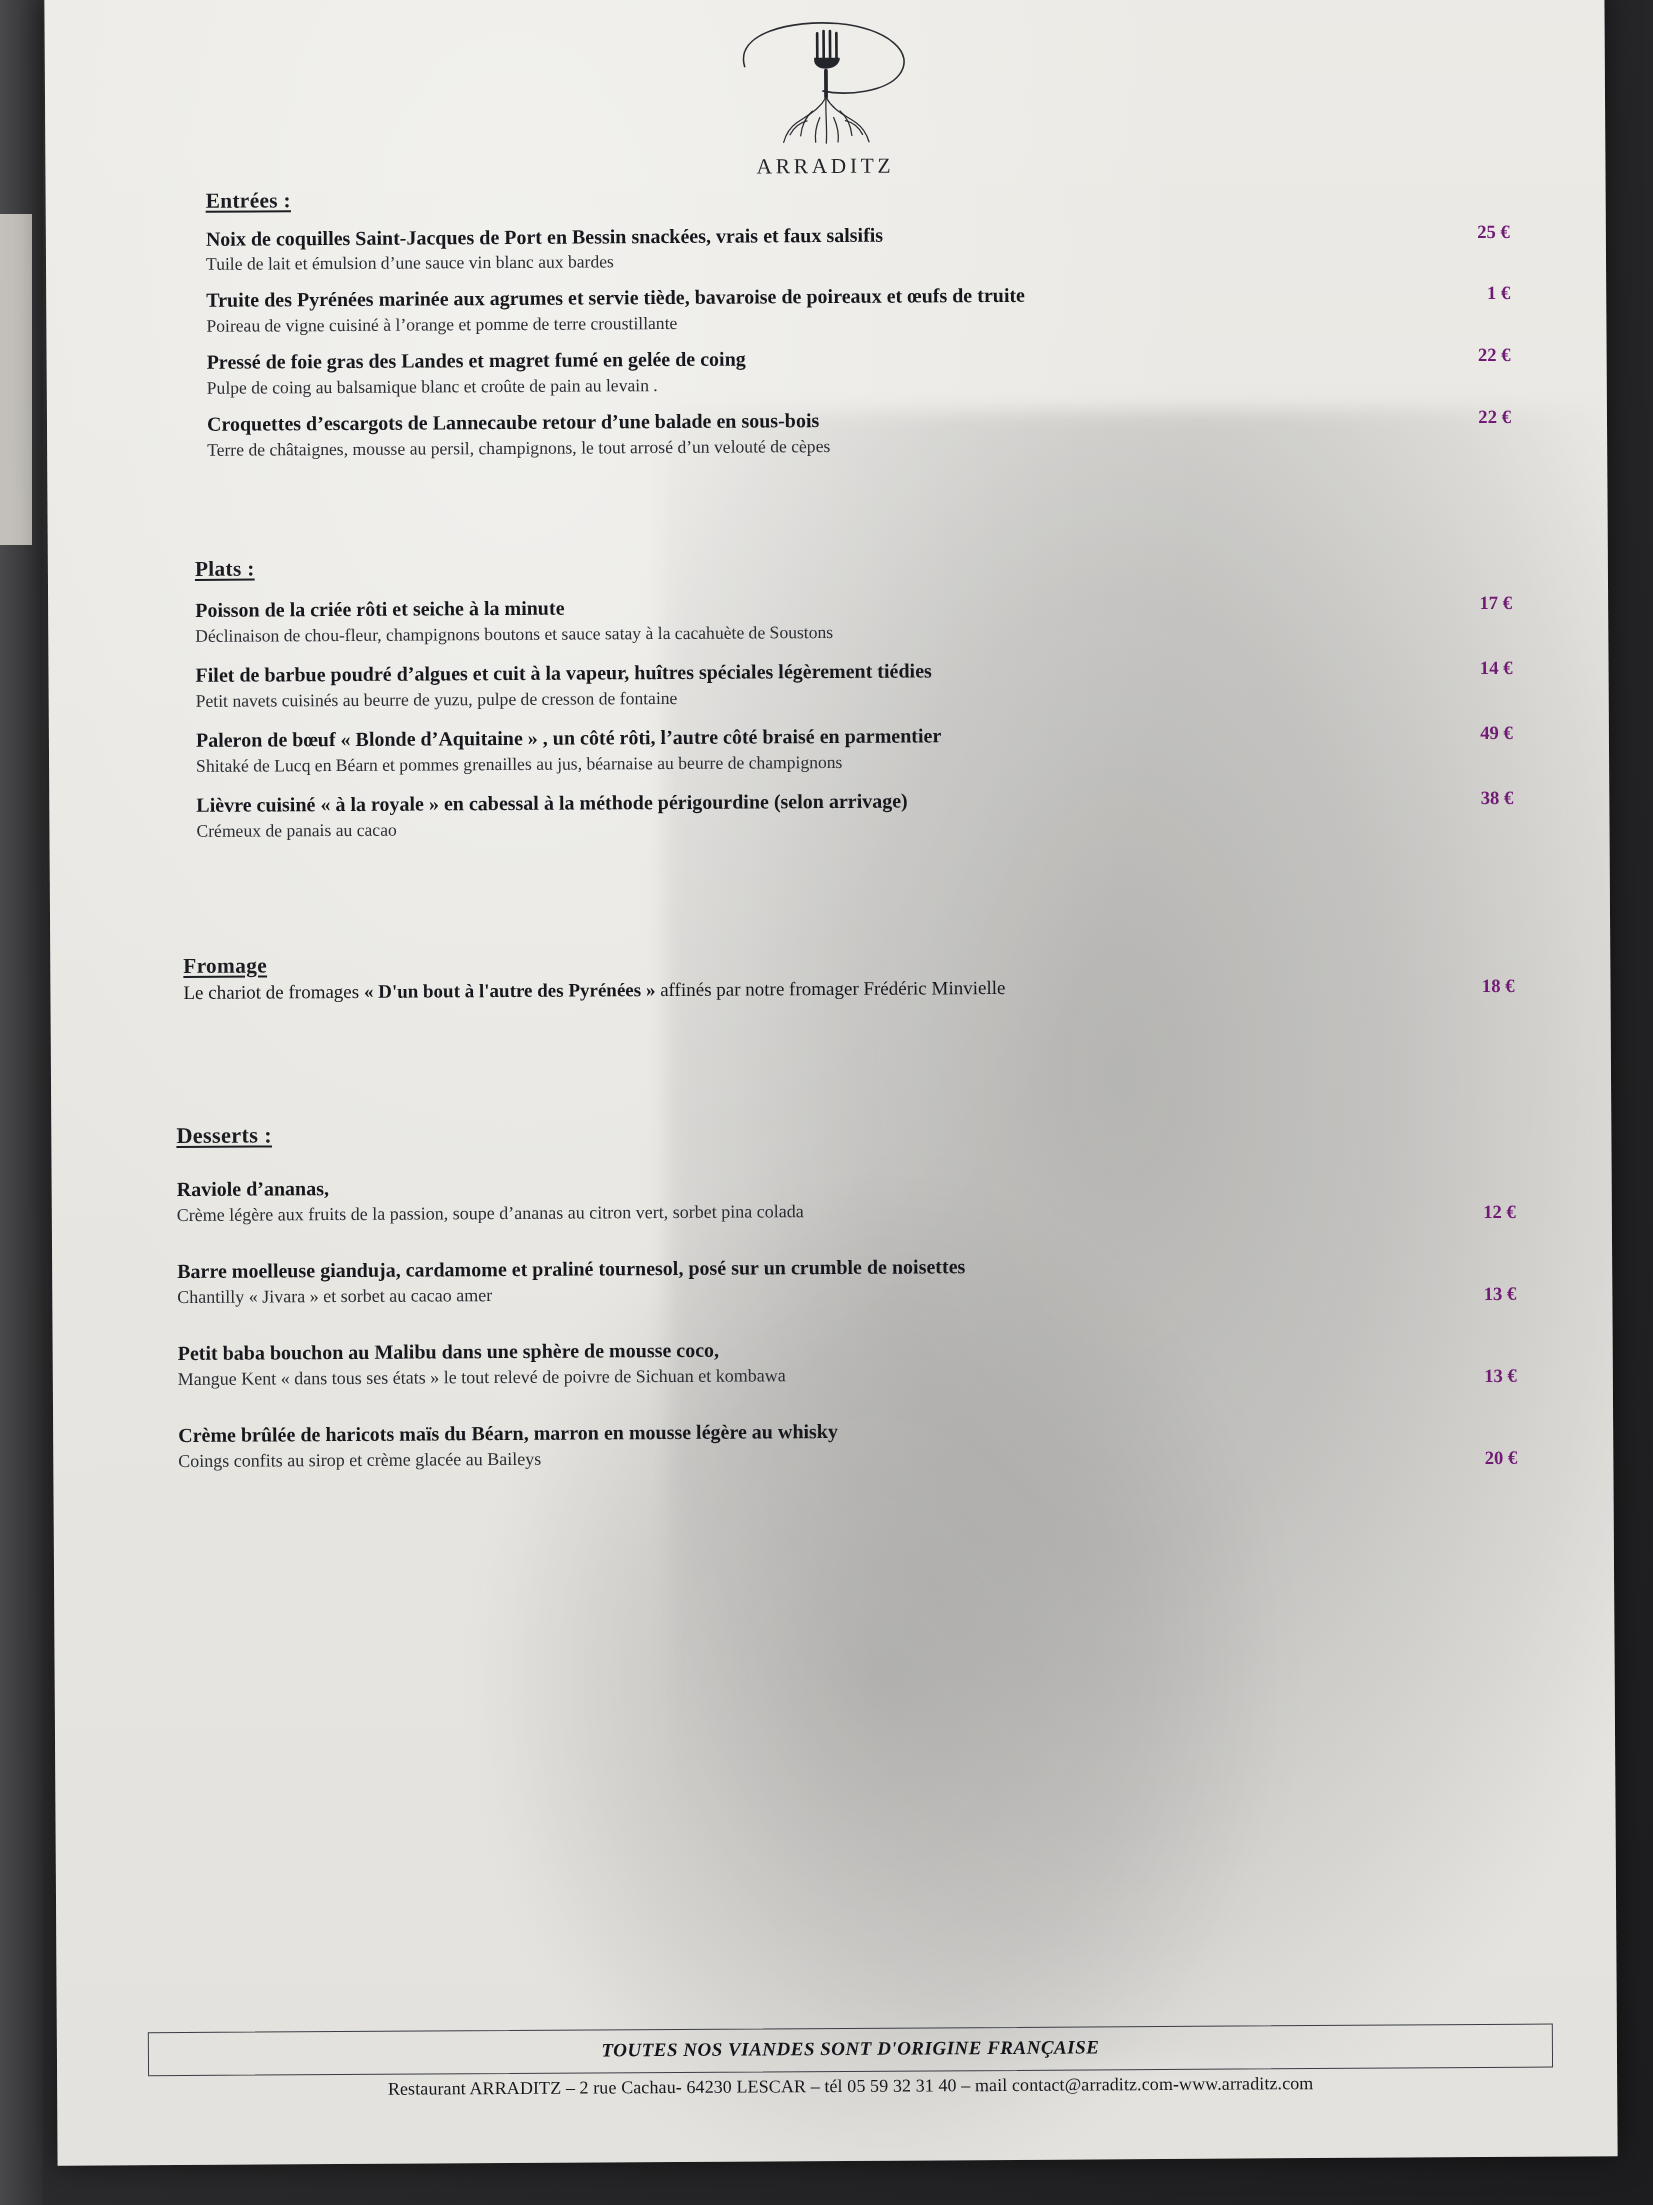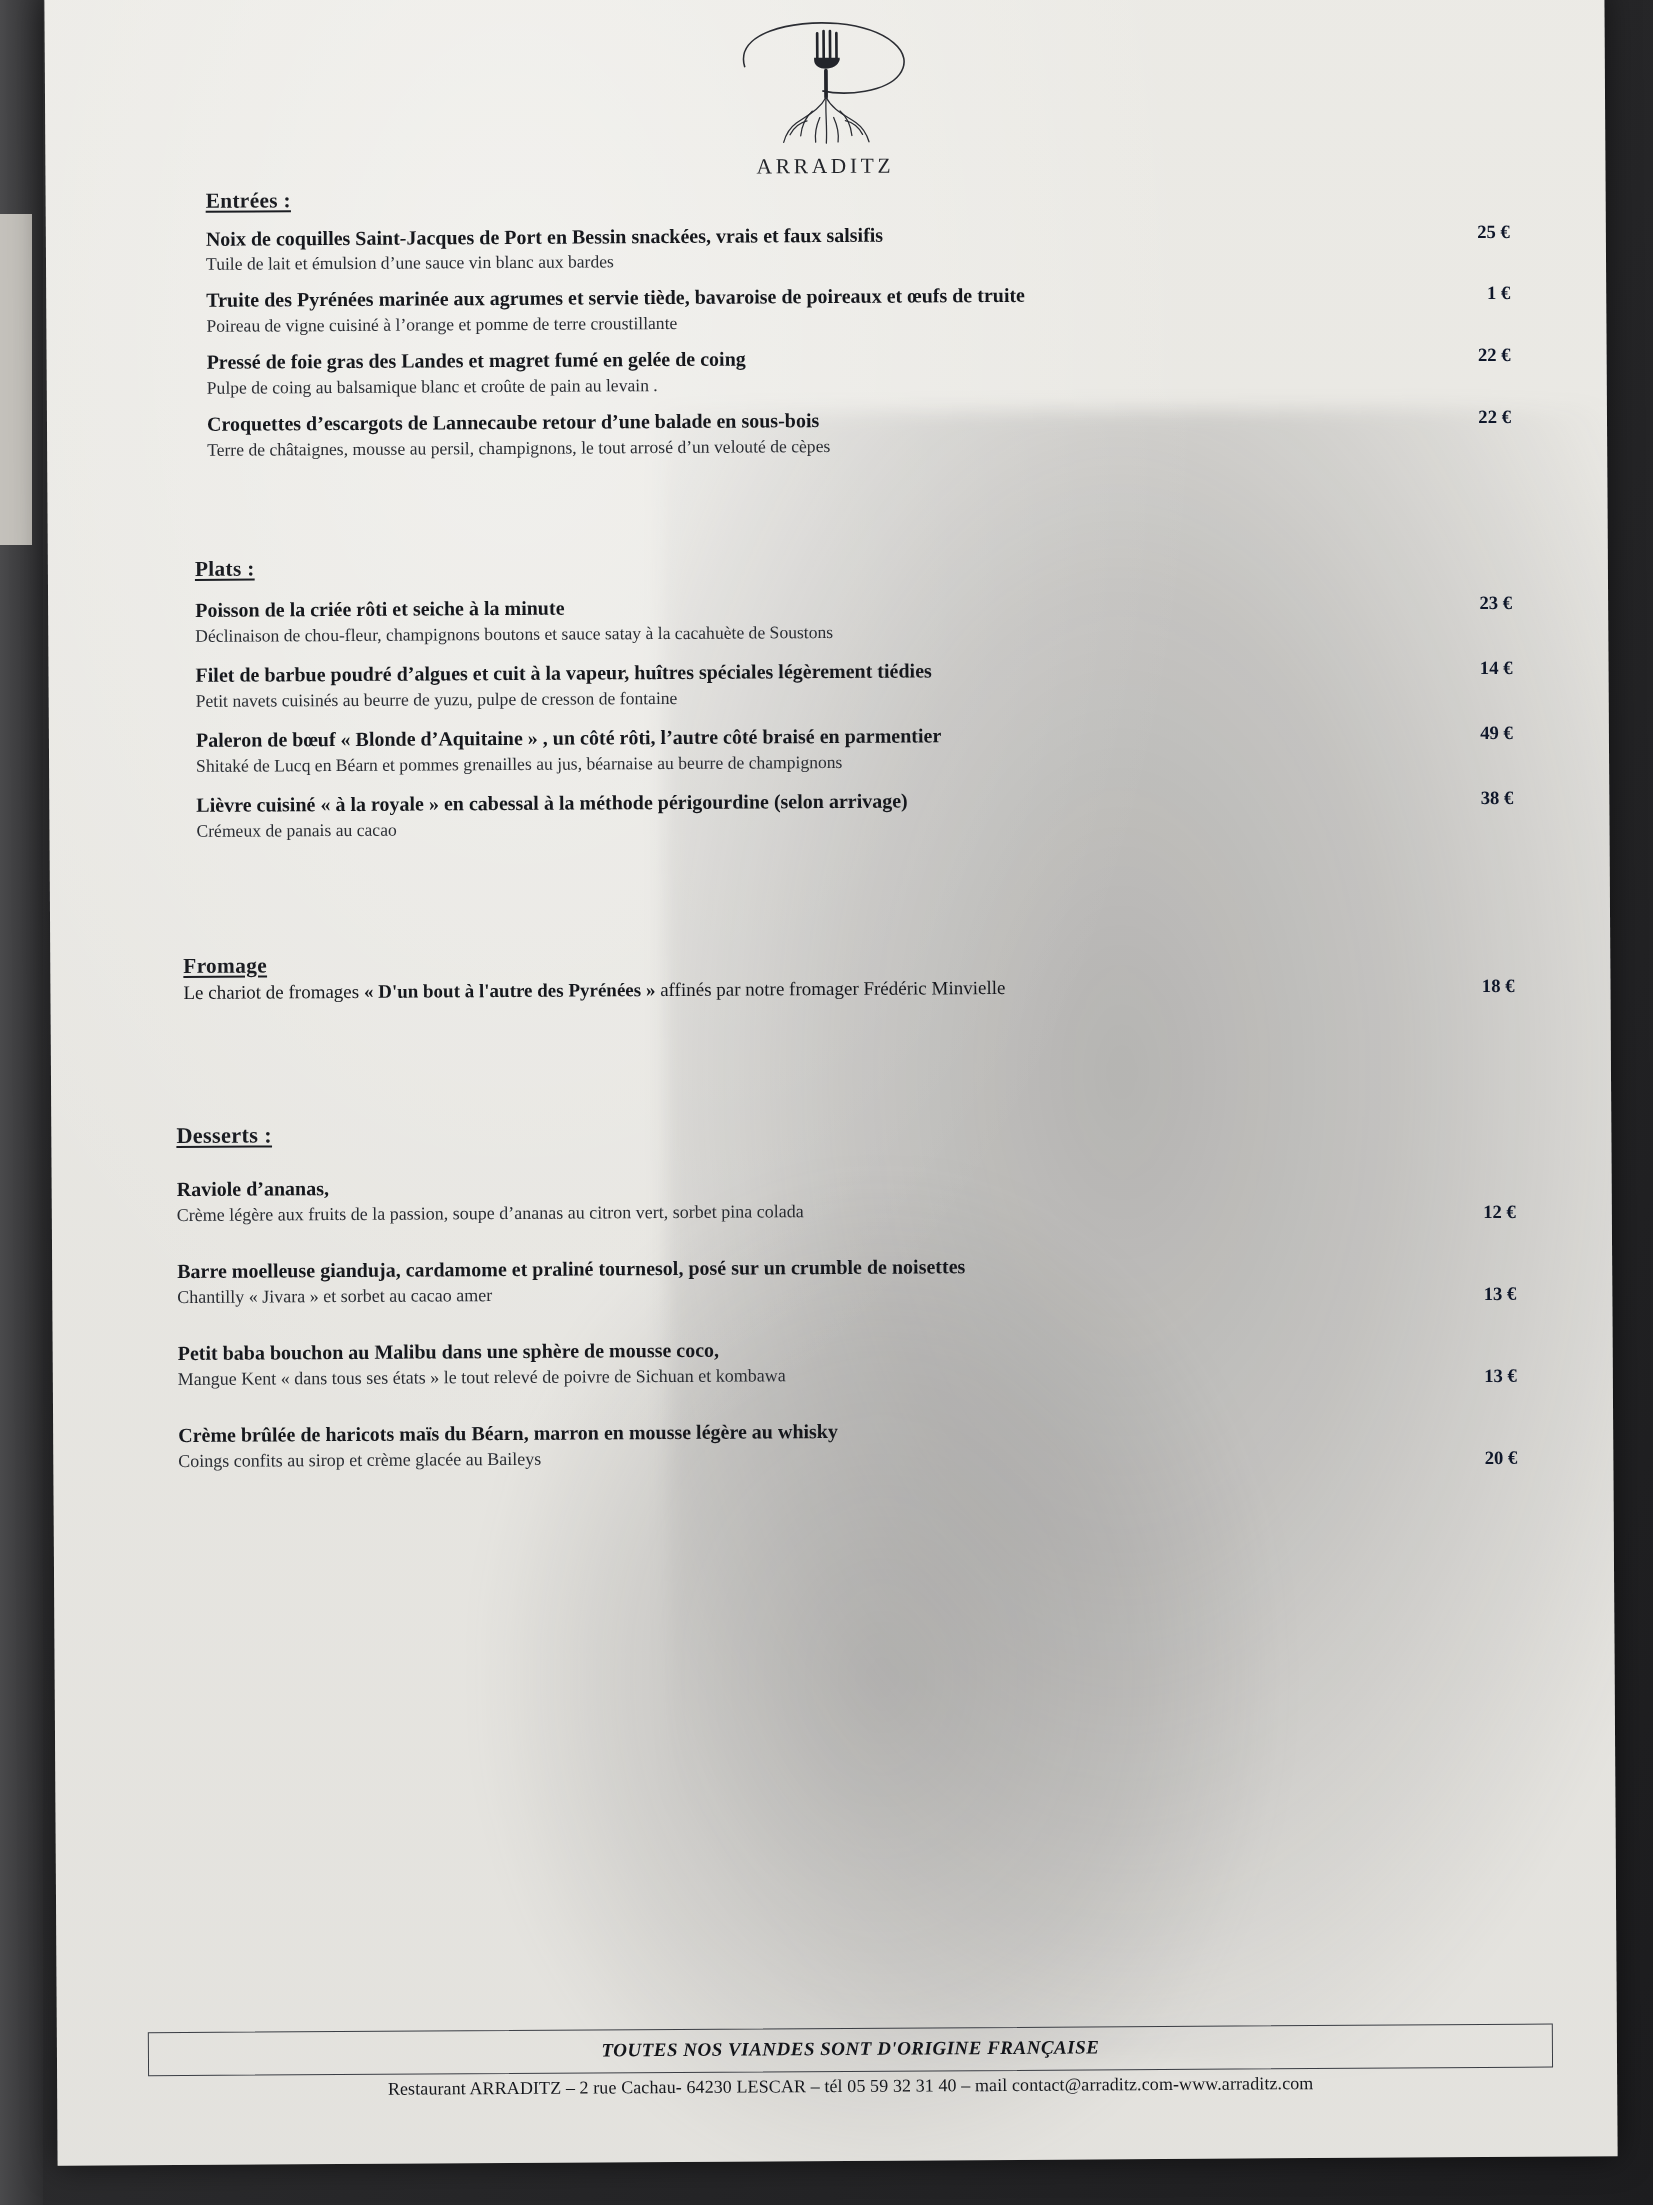--- a/index.html
+++ b/index.html
@@ -135,21 +135,21 @@
     line-height: 1.2;
     margin-top: 3.2px;
     color: #2a2d33;
   }
   .item-price {
     flex: 0 0 auto;
     font-size: 18.7px;
     font-weight: bold;
     padding-left: 21.4px;
     white-space: nowrap;
-    color: #0f172a;
+    color: #701a75;
     padding-top: 1.1px;
   }
 
   .entrees .item { margin-left: 64px; }
   .entrees .item-price { width: 80px; text-align: right; }
 
   .plats { margin-top: 96px; }
   .plats .item { margin-left: 51px; margin-top: 17px; }
   .plats .item-price { width: 80px; text-align: right; }
 
@@ -269,21 +269,21 @@
     </div>
 
     <div class="section plats">
       <div class="section-title plats-title">Plats :</div>
 
       <div class="item">
         <div class="item-text">
           <div class="item-name">Poisson de la criée rôti et seiche à la minute</div>
           <div class="item-desc">Déclinaison de chou-fleur, champignons boutons et sauce satay à la cacahuète de Soustons</div>
         </div>
-        <div class="item-price">23 €</div>
+        <div class="item-price">17 €</div>
       </div>
 
       <div class="item">
         <div class="item-text">
           <div class="item-name">Filet de barbue poudré d’algues et cuit à la vapeur, huîtres spéciales légèrement tiédies</div>
           <div class="item-desc">Petit navets cuisinés au beurre de yuzu, pulpe de cresson de fontaine</div>
         </div>
         <div class="item-price">14 €</div>
       </div>
 

